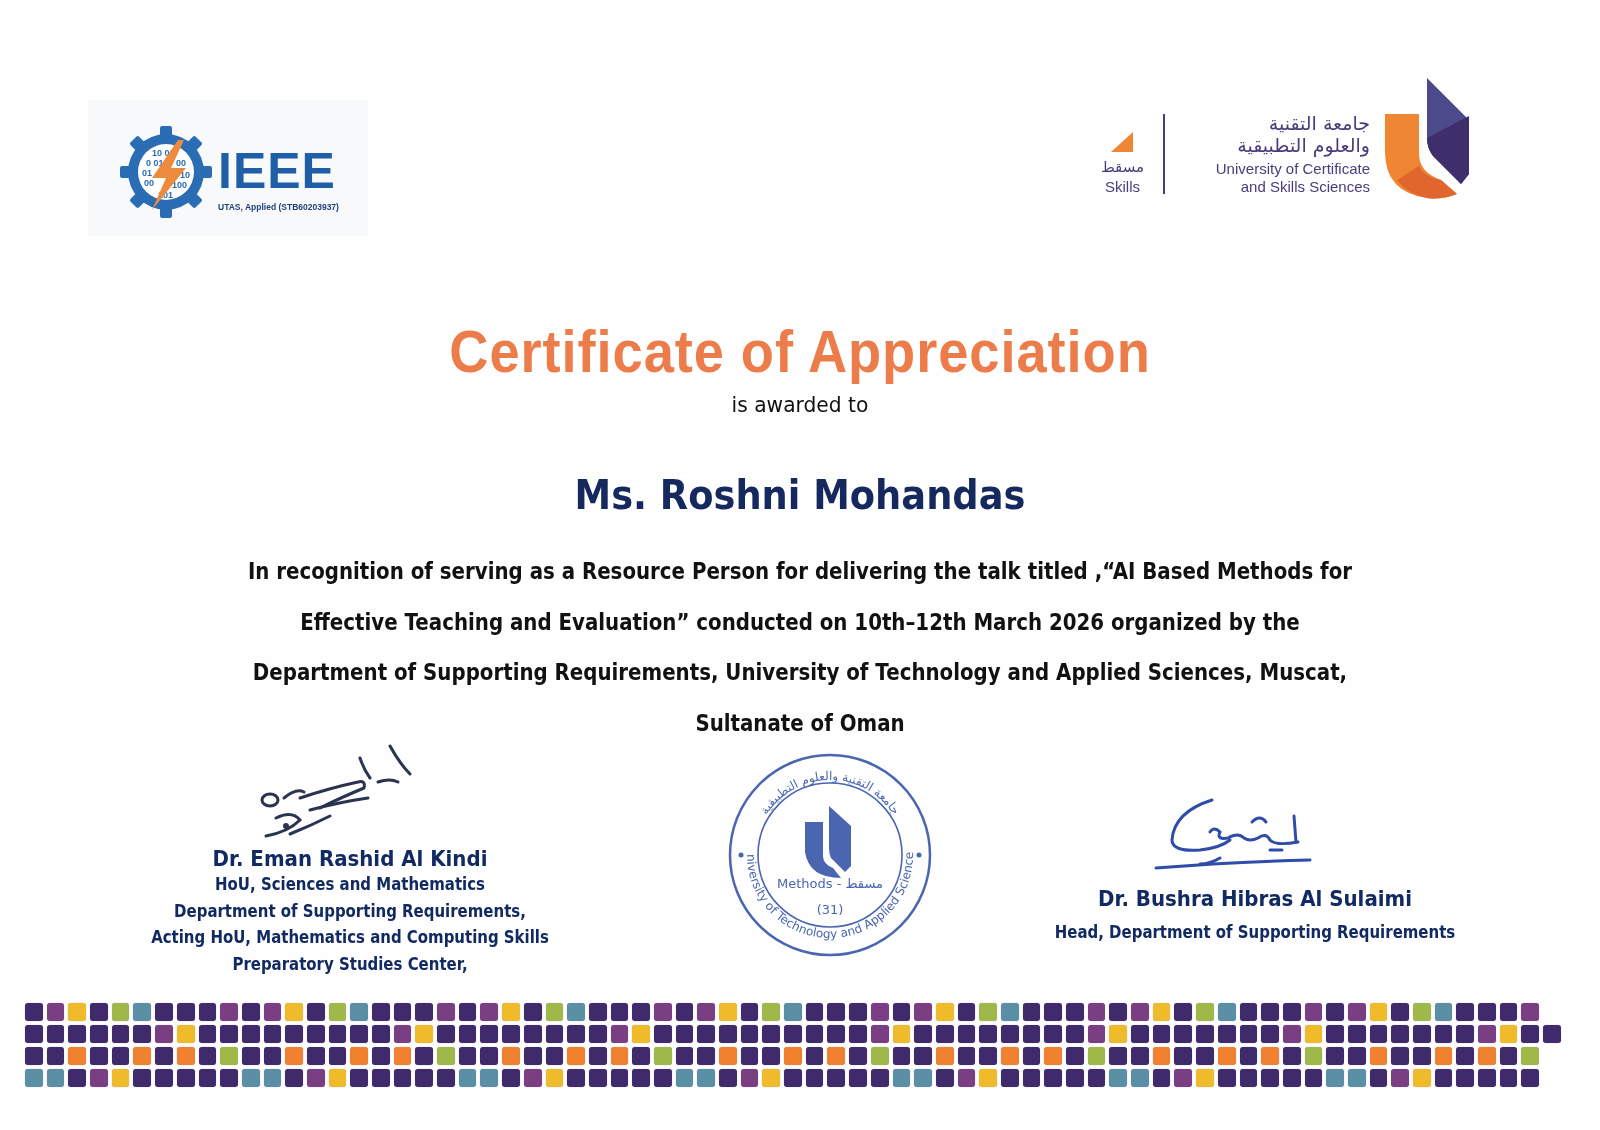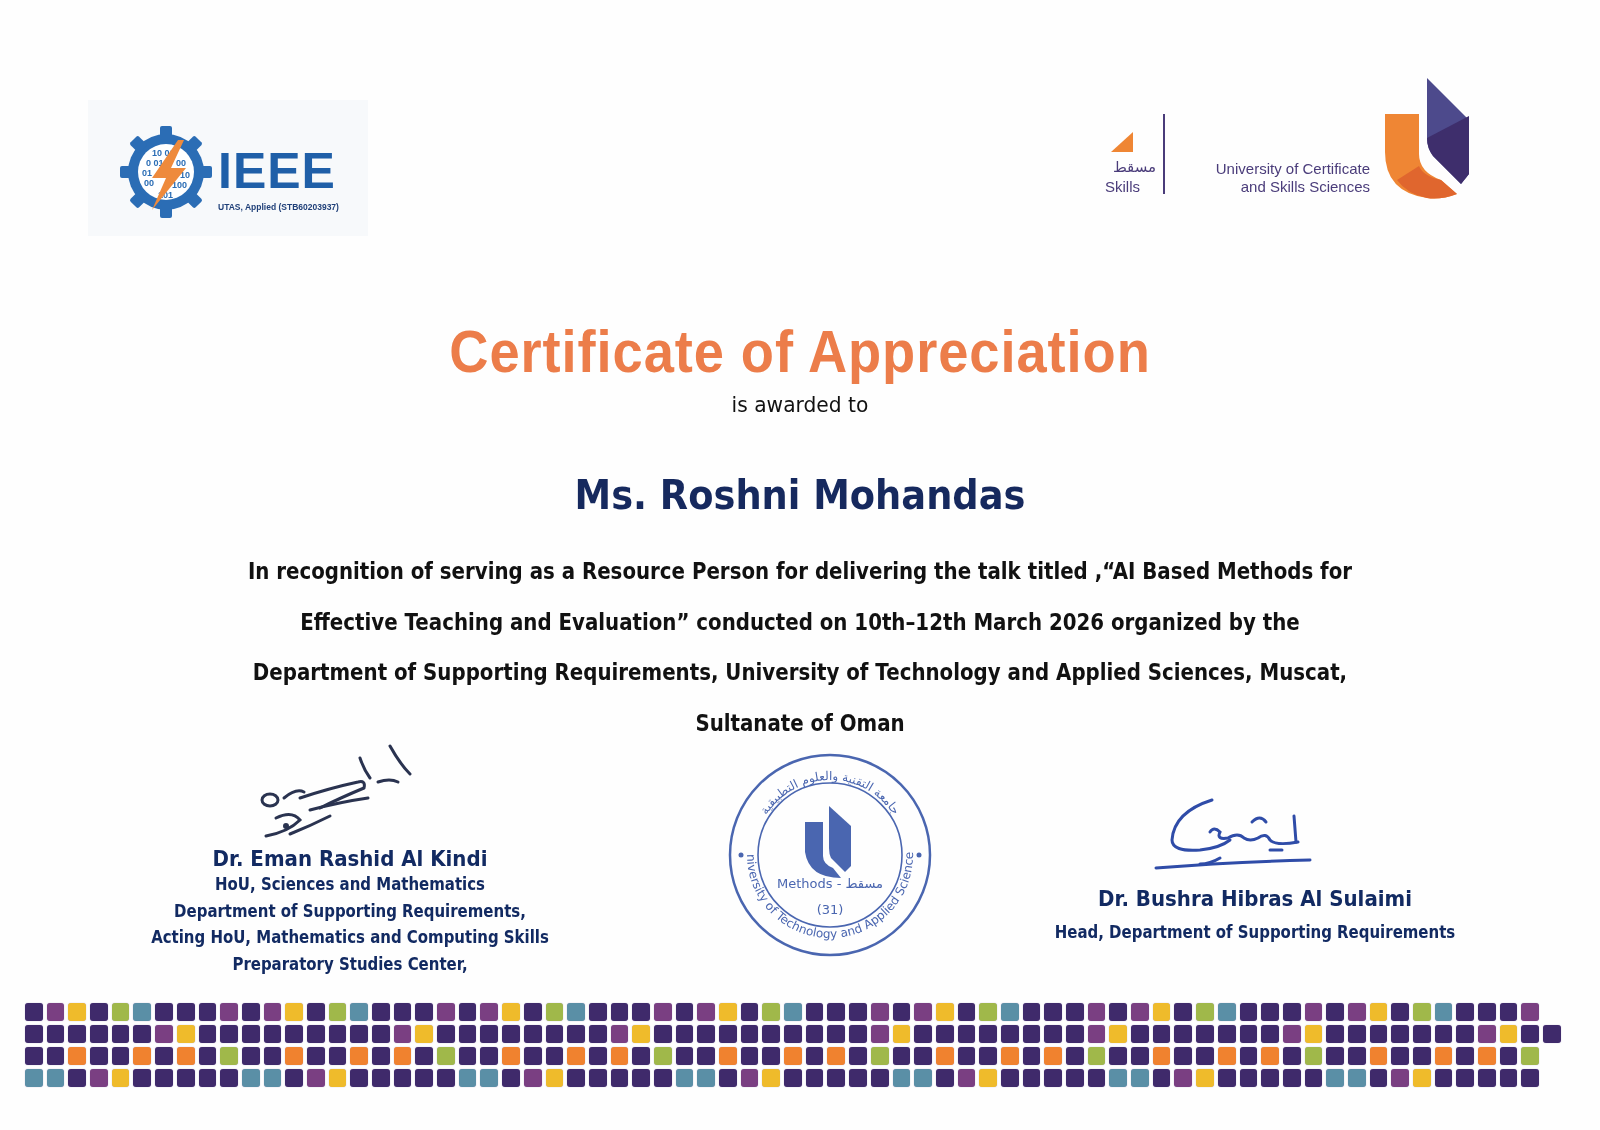--- a/index.html
+++ b/index.html
@@ -61,23 +61,27 @@
     <polygon points="62,18 36,56 50,56 36,88 70,46 55,46 68,18" fill="#ee8a3c"></polygon>
   </svg>
   <div class="wordmark">IEEE</div>
   <div class="sub">UTAS, Applied (STB60203937)</div>
 </div>
 
 <div id="utas-logo" class="abs">
   <svg class="abs" style="left:12px;top:56px" width="26" height="20" viewBox="0 0 26 20">
     <polygon points="26,0 26,20 4,20" fill="#ef8634"></polygon>
   </svg>
-  <div class="abs utas-ar" style="left:12px;top:82px;width:55px;text-align:center;font-size:15px">مسقط</div>
+  <div class="abs utas-ar" style="left:0;top:82px;width:55px;text-align:center;font-size:15px">مسقط</div>
   <div class="abs" style="left:0;top:102px;width:55px;text-align:center;font-family:'Liberation Sans',sans-serif;font-size:15px;color:#4a3c7a">Skills</div>
   <div class="abs" style="left:68px;top:38px;width:2px;height:80px;background:#4a3c7a"></div>
+  <div class="abs utas-ar" style="left:80px;top:36px;width:195px;text-align:right;font-size:19px;line-height:22px;direction:rtl">
+    <div>جامعة التقنية</div>
+    <div>والعلوم التطبيقية</div>
+  </div>
   <div class="abs utas-en" style="left:80px;top:84px;width:195px">
     <div>University of Certificate</div>
     <div>and Skills Sciences</div>
   </div>
   <svg class="abs" style="left:288px;top:0" width="90" height="124" viewBox="0 0 90 124">
     <path d="M2,38 L36,38 L36,78 Q36,96 58,104 L74,118 Q58,124 44,122 Q2,116 2,76 Z" fill="#ef8634"></path>
     <path d="M36,90 Q40,100 58,104 L74,118 Q58,124 44,122 Q24,118 14,104 Z" fill="#e0662e"></path>
     <path d="M44,2 L86,44 L86,98 L78,108 L50,80 Q44,72 44,62 Z" fill="#4d4a8c"></path>
     <path d="M44,62 L86,40 L86,98 L78,108 L50,80 Q44,72 44,62 Z" fill="#3e2e6c"></path>
   </svg>

